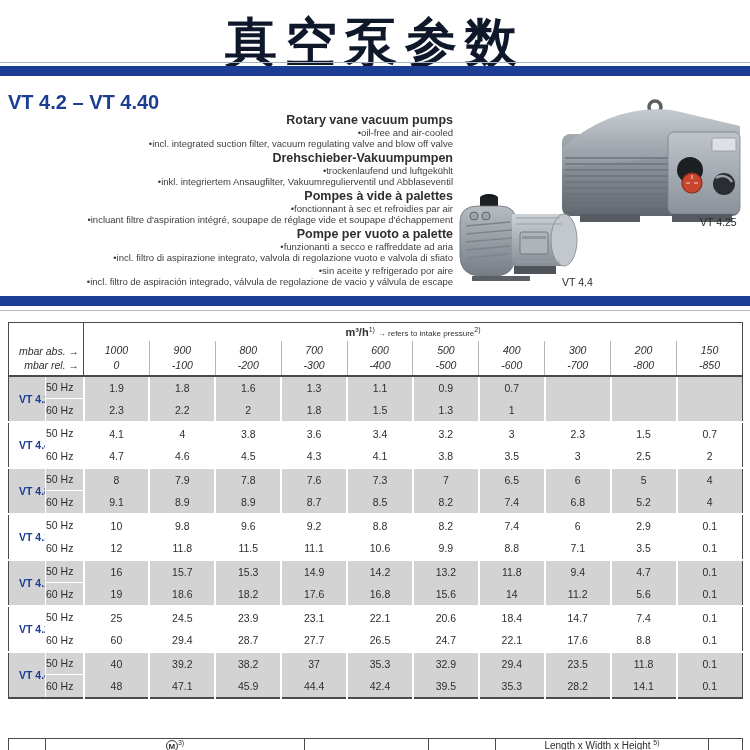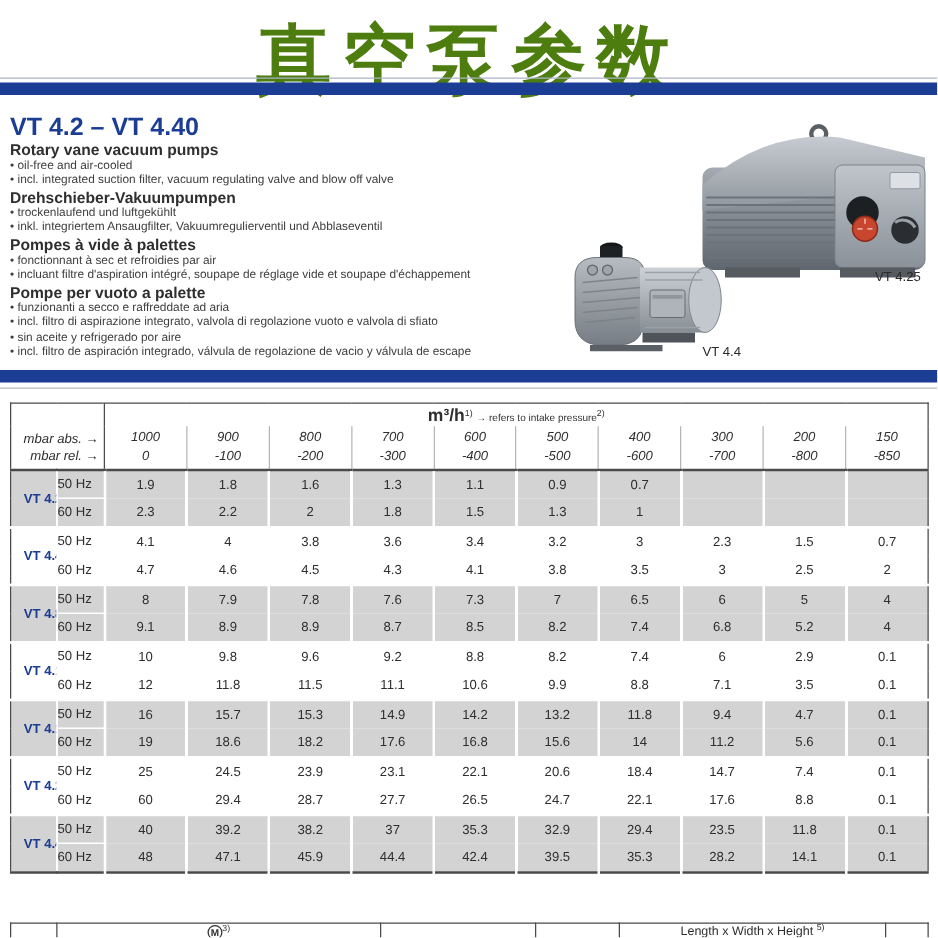--- a/index.html
+++ b/index.html
@@ -2,51 +2,51 @@
 <html><head>
 <meta charset="utf-8">
 <style>
   * { margin:0; padding:0; box-sizing:border-box; }
   html,body { background:#fff; }
   body { font-family:"Liberation Sans", sans-serif; color:#2e2e2e; }
   .page { position:relative; width:750px; height:750px; background:#fff; overflow:hidden; }
 
   
   .page-title { position:absolute; top:8px; left:0; right:0; text-align:center;
-    font-family:Liberation Sans, sans-serif; font-weight:bold; font-size:60px; letter-spacing:8px; color:#4d7c0f; }
+    font-family:Liberation Sans, sans-serif; font-weight:bold; font-size:52px; letter-spacing:8px; color:#0f172a; }
   .rule-top { position:absolute; top:62px; left:0; width:750px; height:1px; background:#a9b3c6; }
   .bar1 { position:absolute; top:66px; left:0; width:750px; height:10px; }
   .bar2 { position:absolute; top:296px; left:0; width:750px; height:10px; }
   .rule-bottom { position:absolute; top:310px; left:0; width:750px; height:1px; background:#b9b9b9; }
 
   .section-heading { position:absolute; top:91px; left:8px; font-size:20px; font-weight:bold; }
 
   
-  .descriptions { position:absolute; top:113px; left:8px; width:445px; }
+  .descriptions { position:absolute; top:113px; left:8px; width:445px;text-align:right; }
   .desc-block { margin-bottom:2px; }
   .desc-heading { font-size:12.5px; font-weight:bold; color:#2f2f2f; line-height:14px; }
   .desc-bullet { font-size:9.5px; color:#3d3d3d; line-height:11px; white-space:nowrap; }
   .desc-bullet .dot { display:inline-block; width:6px; color:#3d3d3d; }
 
   
   .pump-large { position:absolute; top:96px; left:552px; }
   .pump-small { position:absolute; top:192px; left:452px; }
   .img-label { position:absolute; font-size:10.5px; color:#2a2a2a; }
   .label-large { top:216px; left:700px; }
   .label-small { top:276px; left:562px; }
 
   
   table.main { position:absolute; top:322px; left:8px; width:734px;
     border-collapse:collapse; table-layout:fixed;
     border:1px solid #4a4a4a; border-bottom:2px solid #4a4a4a; }
   table.main td { font-size:10.5px; vertical-align:middle; overflow:hidden; }
 
   tr.flow-row td { height:18px; }
   td.flow-head { border-left:1px solid #4a4a4a; text-align:center; }
-  .flow-unit { font-weight:bold; font-size:14px; }
+  .flow-unit { font-weight:bold; font-size:11px; }
   .flow-note { font-size:8px; color:#333; }
   sup.tiny { font-size:7px; vertical-align:super; line-height:0; }
 
   tr.tick-row td { height:35px; border-bottom:2px solid #4a4a4a; font-style:italic; }
   td.tick-label { text-align:right; padding-right:4px; font-size:10px; line-height:14px;margin-top:39px; }
   td.tick-cell { text-align:center; border-left:1px solid #b5b5b5; line-height:15px; font-size:10.5px;margin-top:20px; }
   td.tick-cell.first-data { border-left:1px solid #4a4a4a; }
 
   tbody.body tr td { height:23px; background:#fff; }
   tbody.body tr.shaded td { background:#d3d3d3; }

